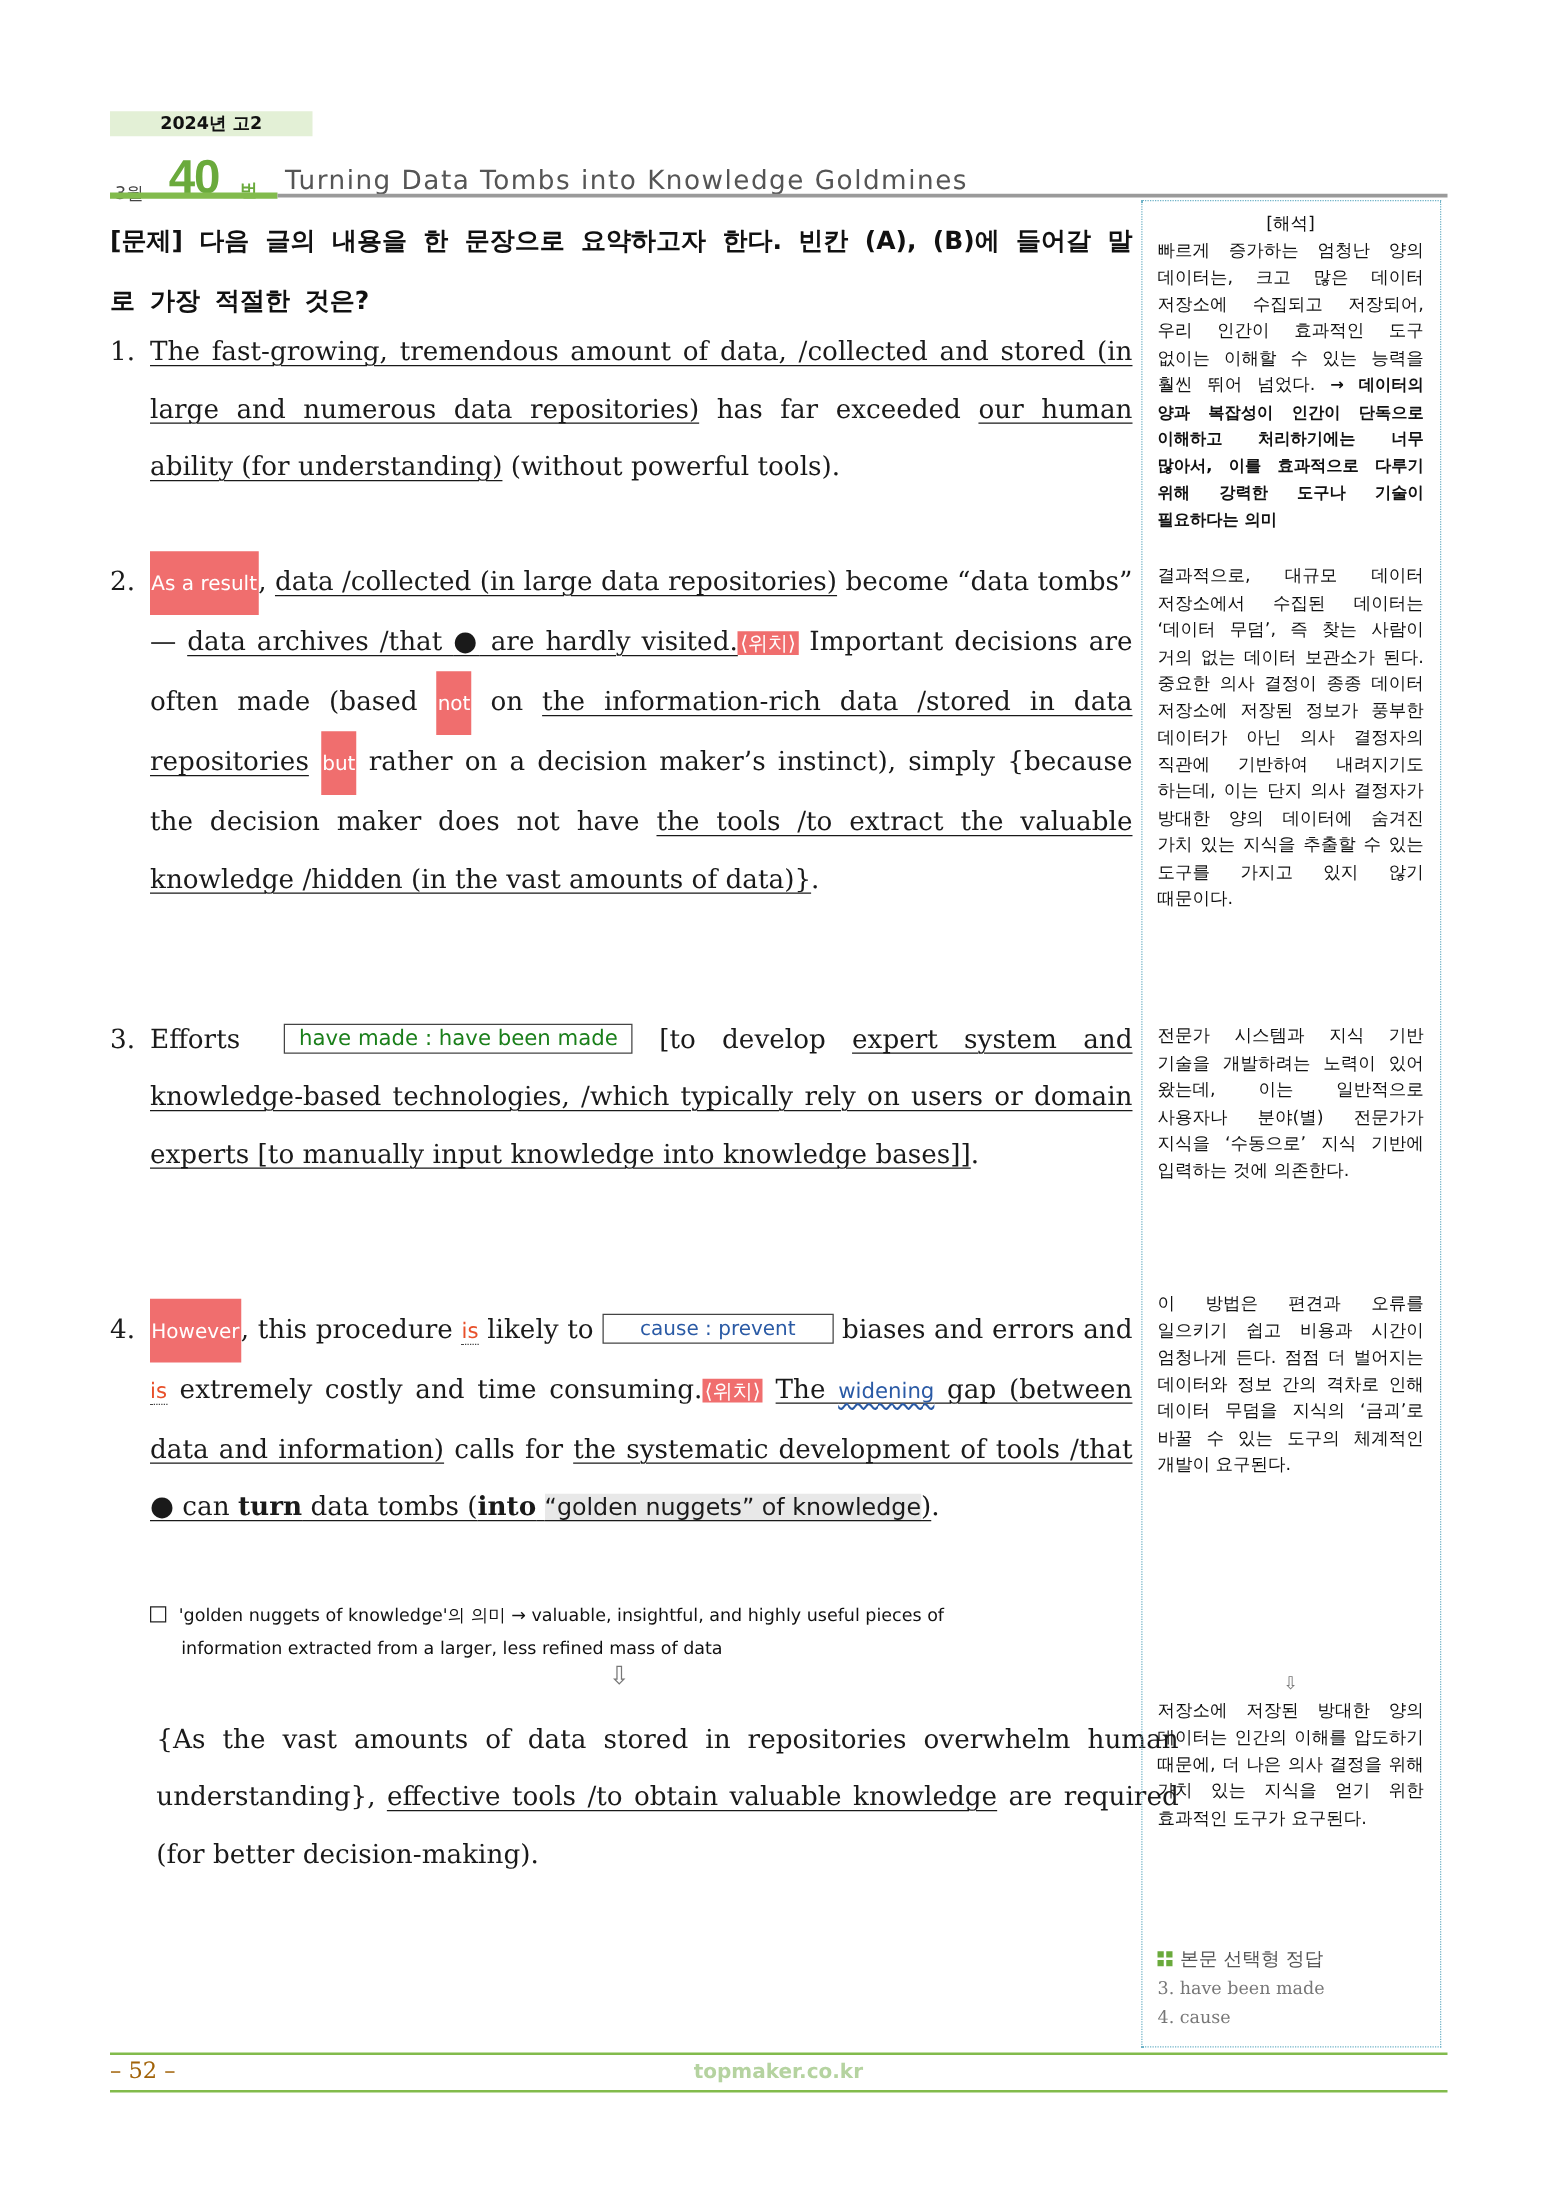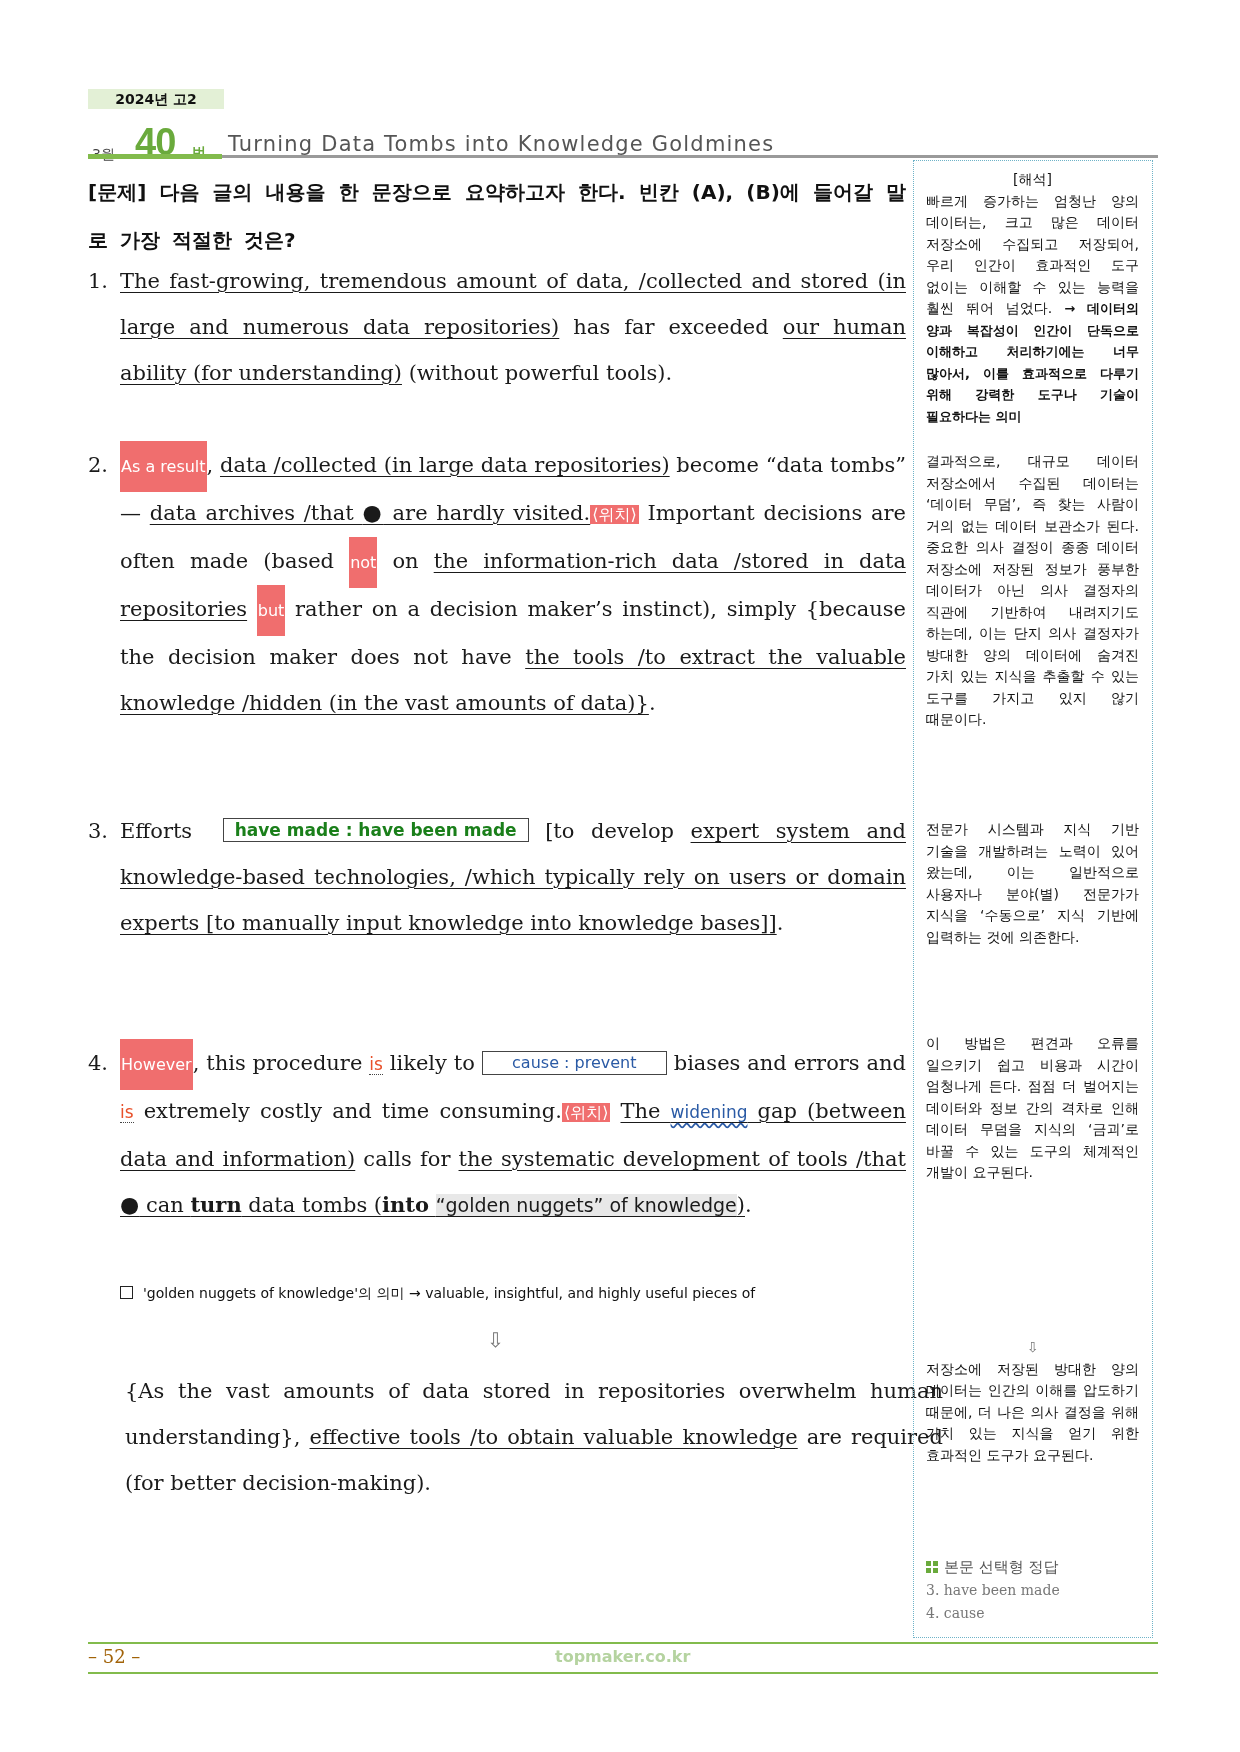--- a/index.html
+++ b/index.html
@@ -1,38 +1,38 @@
 <!DOCTYPE html>
 <html><head>
 <meta charset="utf-8">
 <style>
   html, body { margin:0; padding:0; background:#ffffff; }
   body { width:1240px; height:1752px; position:relative; overflow:hidden; font-family:"DejaVu Serif", serif; color:#111; }
 
   
-  .year-tag { position:absolute; left:88px; top:89px; width:136px; height:20px; background:#e3f0d6; font-family:"DejaVu Sans", sans-serif; font-size:14px; font-weight:bold; text-align:center; line-height:20px; color:#111; }
+  .year-tag { position:absolute; left:88px; top:89px; width:162px; height:20px; background:#e3f0d6; font-family:"DejaVu Sans", sans-serif; font-size:14px; font-weight:bold; text-align:center; line-height:20px; color:#111; }
   .hdr-row { position:absolute; left:88px; top:112px; height:42px; width:1070px;margin-top:12px; }
   .month { position:absolute; left:4px; top:22px; font-family:"DejaVu Sans", sans-serif; font-size:14px; color:#444; }
   .qnum { position:absolute; left:47px; top:-3px; font-family:"Liberation Sans", sans-serif; font-size:38px; font-weight:bold; color:#6aaa3c; letter-spacing:-1px; }
   .qbeon { position:absolute; left:104px; top:20px; font-family:"DejaVu Sans", sans-serif; font-size:14px; color:#6aaa3c; font-weight:bold; }
   .title { position:absolute; left:140px; top:8px; font-family:"DejaVu Sans", sans-serif; font-size:21px; color:#555; letter-spacing:1.2px; }
   .hdr-bar-green { position:absolute; left:88px; top:154px; width:134px; height:5px; background:#82bb4c; }
   .hdr-bar-gray { position:absolute; left:222px; top:155px; width:936px; height:3px; background:#9a9a9a; }
 
   
   .main { position:absolute; left:88px; top:168px; width:818px; }
   .problem { font-family:"DejaVu Sans", sans-serif; font-weight:bold; font-size:20px; line-height:48px; text-align:justify; text-align-last:auto; color:#111; word-spacing:5px; }
   .para { position:absolute; left:88px; width:818px; font-size:21px; line-height:46px; text-align:justify; font-family:"DejaVu Serif", serif; color:#1a1a1a; }
   .para .num { position:absolute; left:0; }
   .para .txt { margin-left:32px; display:block; }
   u { text-decoration:underline; text-underline-offset:4px; text-decoration-thickness:1px; }
   .hl { background:#f06e6e; color:#fff; font-family:"DejaVu Sans", sans-serif; font-size:16px; padding:16px 1px; }
   .wichi { background:#f06e6e; color:#fff; font-family:"DejaVu Sans", sans-serif; font-size:16px; padding:0 2px; }
   .bullet { font-size:22px; }
-  .box-green { display:inline-block; border:1.5px solid #444; padding:0 11px; line-height:22px; color:#1a7f1a; font-family:"DejaVu Sans", sans-serif; font-size:17px; font-weight:bold; vertical-align:2px;margin-left:14px; }
+  .box-green { display:inline-block; border:1.5px solid #444; padding:0 11px; line-height:22px; color:#1a7f1a; font-family:"DejaVu Sans", sans-serif; font-size:17px; font-weight:normal; vertical-align:2px;margin-left:14px; }
   .box-blue { display:inline-block; border:1.5px solid #444; padding:0 14px; line-height:22px; color:#2a5aa5; font-family:"DejaVu Sans", sans-serif; font-size:16px; vertical-align:2px; width:155px; text-align:center; }
   .is-mark { color:#e8502a; font-family:"DejaVu Sans", sans-serif; font-size:17px; border-bottom:1.5px dotted #444; }
   .wavy { color:#2a5aa5; font-family:"DejaVu Sans", sans-serif; font-size:17px; text-decoration:underline wavy #2a5aa5; text-underline-offset:4px; }
   .boldw { font-weight:bold; }
   .golden { background:#e8e8e8; font-family:"DejaVu Sans", sans-serif; font-size:19px; }
   .note { position:absolute; left:120px; top:1280px; width:786px; font-family:"DejaVu Sans", sans-serif; font-size:14px; line-height:26px; color:#111; text-align:justify; }
   .note .sq { display:inline-block; width:11px; height:11px; border:1.5px solid #222; margin-right:10px; vertical-align:-1px; }
   .note .l2 { margin-left:25px; }
   .arrow-down { position:absolute; font-family:"DejaVu Sans", sans-serif; color:#777; font-size:20px; }
 
@@ -88,20 +88,21 @@
   <span class="txt"><span>Efforts </span><span class="box-green">have made : have been made</span><span> [to develop </span><u>expert system and knowledge-based technologies, /which typically rely on users or domain experts [to manually input knowledge into knowledge bases]]</u><span>.</span></span>
 </div>
 
 <div class="para" style="top:1040px;">
   <span class="num">4.</span>
   <span class="txt"><span class="hl">However</span><span>, this procedure </span><span class="is-mark">is</span><span> likely to </span><span class="box-blue">cause : prevent</span><span> biases and errors and </span><span class="is-mark">is</span><span> extremely costly and time consuming.</span><span class="wichi">⟨위치⟩</span><span> </span><u><span>The </span><span class="wavy">widening</span><span> gap (between data and information)</span></u><span> calls for </span><u><span>the systematic development of tools /that </span><span class="bullet">●</span><span> can </span><span class="boldw">turn</span><span> data tombs (</span><span class="boldw">into</span><span> </span><span class="golden">“golden nuggets” of knowledge</span><span>)</span></u><span>.</span></span>
 </div>
 
 <div class="note">
   <div><span class="sq"></span><span>'golden nuggets of knowledge'의 의미 → valuable, insightful, and highly useful pieces of</span></div>
+  <div class="l2">information extracted from a larger, less refined mass of data</div>
 </div>
 <div class="arrow-down" style="left:487px;top:1328px;">⇩</div>
 
 <div class="para" style="top:1368px;left:88px;margin-left:37px;">
   <span><span>{As the vast amounts of data stored in repositories overwhelm human understanding}, </span><u>effective tools /to obtain valuable knowledge</u><span> are required (for better decision-making).</span></span>
 </div>
 
 <div class="side">
   <div class="side-block" style="top:8px;">
     <span class="side-head">[해석]</span>

